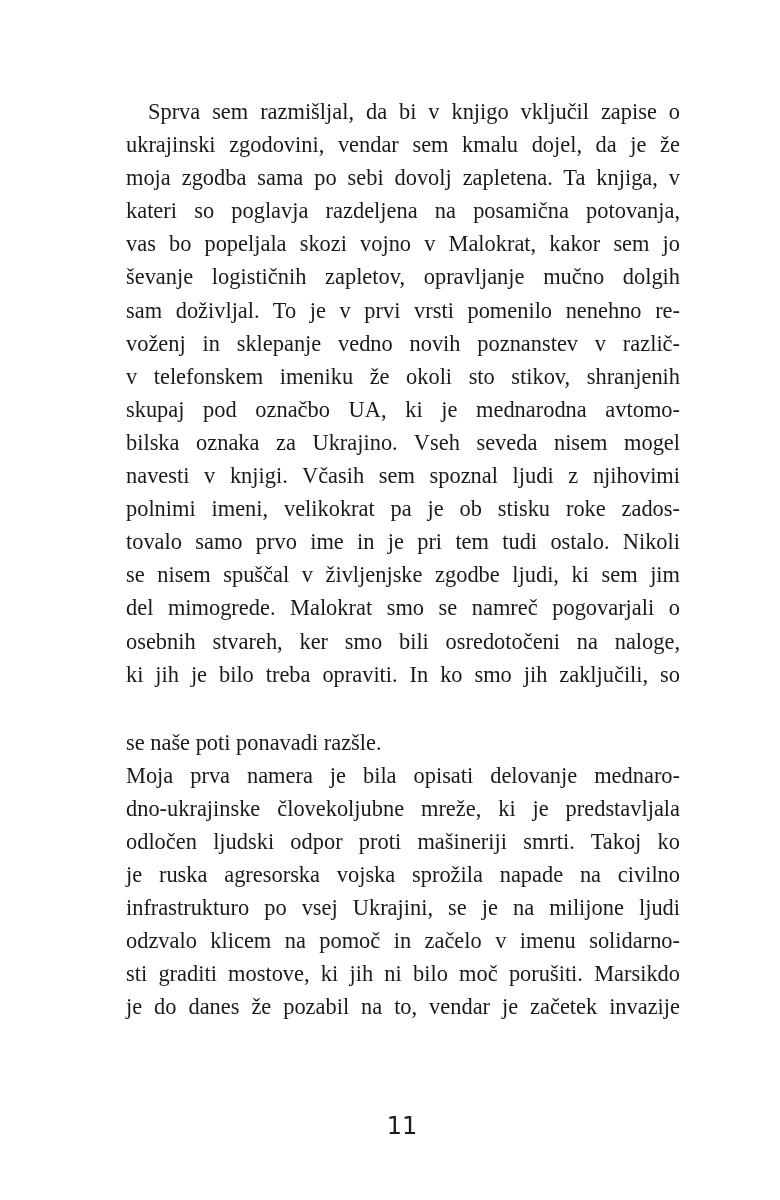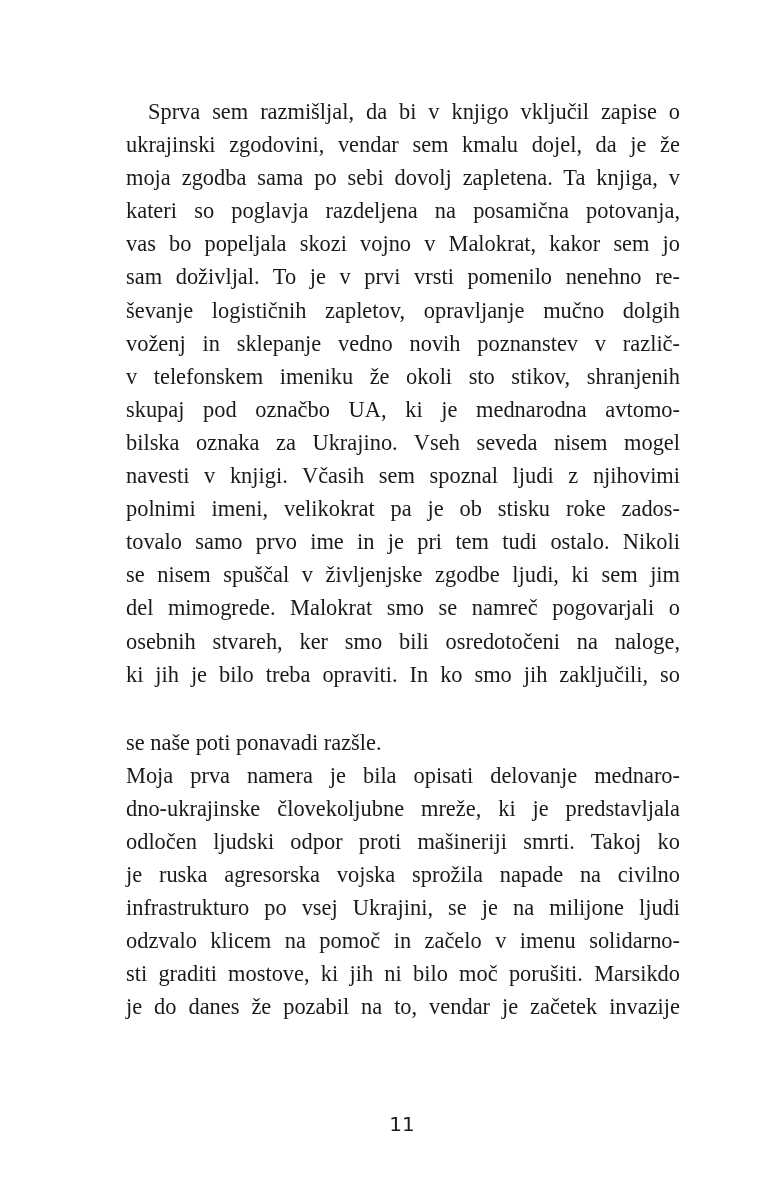--- a/index.html
+++ b/index.html
@@ -45,39 +45,39 @@
       text-align-last: left;
       margin-top: 35px;
     }
     .page-number {
       position: absolute;
       left: 0;
       width: 780px;
       top: 1112px;
       text-align: center;
       font-family: "DejaVu Sans", "Liberation Sans", sans-serif;
-      font-size: 20px;
+      font-size: 24px;
       color: #1a1a1a;
       padding-left: 24px;
       box-sizing: border-box;
     }
   </style>
 </head>
 <body>
 
 <div class="page">
   <div class="body-text">
     <div>
       <span class="line indent">Sprva sem razmišljal, da bi v knjigo vključil zapise o</span>
       <span class="line">ukrajinski zgodovini, vendar sem kmalu dojel, da je že</span>
       <span class="line">moja zgodba sama po sebi dovolj zapletena. Ta knjiga, v</span>
       <span class="line">kateri so poglavja razdeljena na posamična potovanja,</span>
       <span class="line">vas bo popeljala skozi vojno v Malokrat, kakor sem jo</span>
+      <span class="line">ševanje logističnih zapletov, opravljanje mučno dolgih</span>
       <span class="line">sam doživljal. To je v prvi vrsti pomenilo nenehno re-</span>
-      <span class="line">ševanje logističnih zapletov, opravljanje mučno dolgih</span>
       <span class="line">voženj in sklepanje vedno novih poznanstev v različ-</span>
       <span class="line">v telefonskem imeniku že okoli sto stikov, shranjenih</span>
       <span class="line">skupaj pod označbo UA, ki je mednarodna avtomo-</span>
       <span class="line">bilska oznaka za Ukrajino. Vseh seveda nisem mogel</span>
       <span class="line">navesti v knjigi. Včasih sem spoznal ljudi z njihovimi</span>
       <span class="line">polnimi imeni, velikokrat pa je ob stisku roke zados-</span>
       <span class="line">tovalo samo prvo ime in je pri tem tudi ostalo. Nikoli</span>
       <span class="line">se nisem spuščal v življenjske zgodbe ljudi, ki sem jim</span>
       <span class="line">del mimogrede. Malokrat smo se namreč pogovarjali o</span>
       <span class="line">osebnih stvareh, ker smo bili osredotočeni na naloge,</span>

